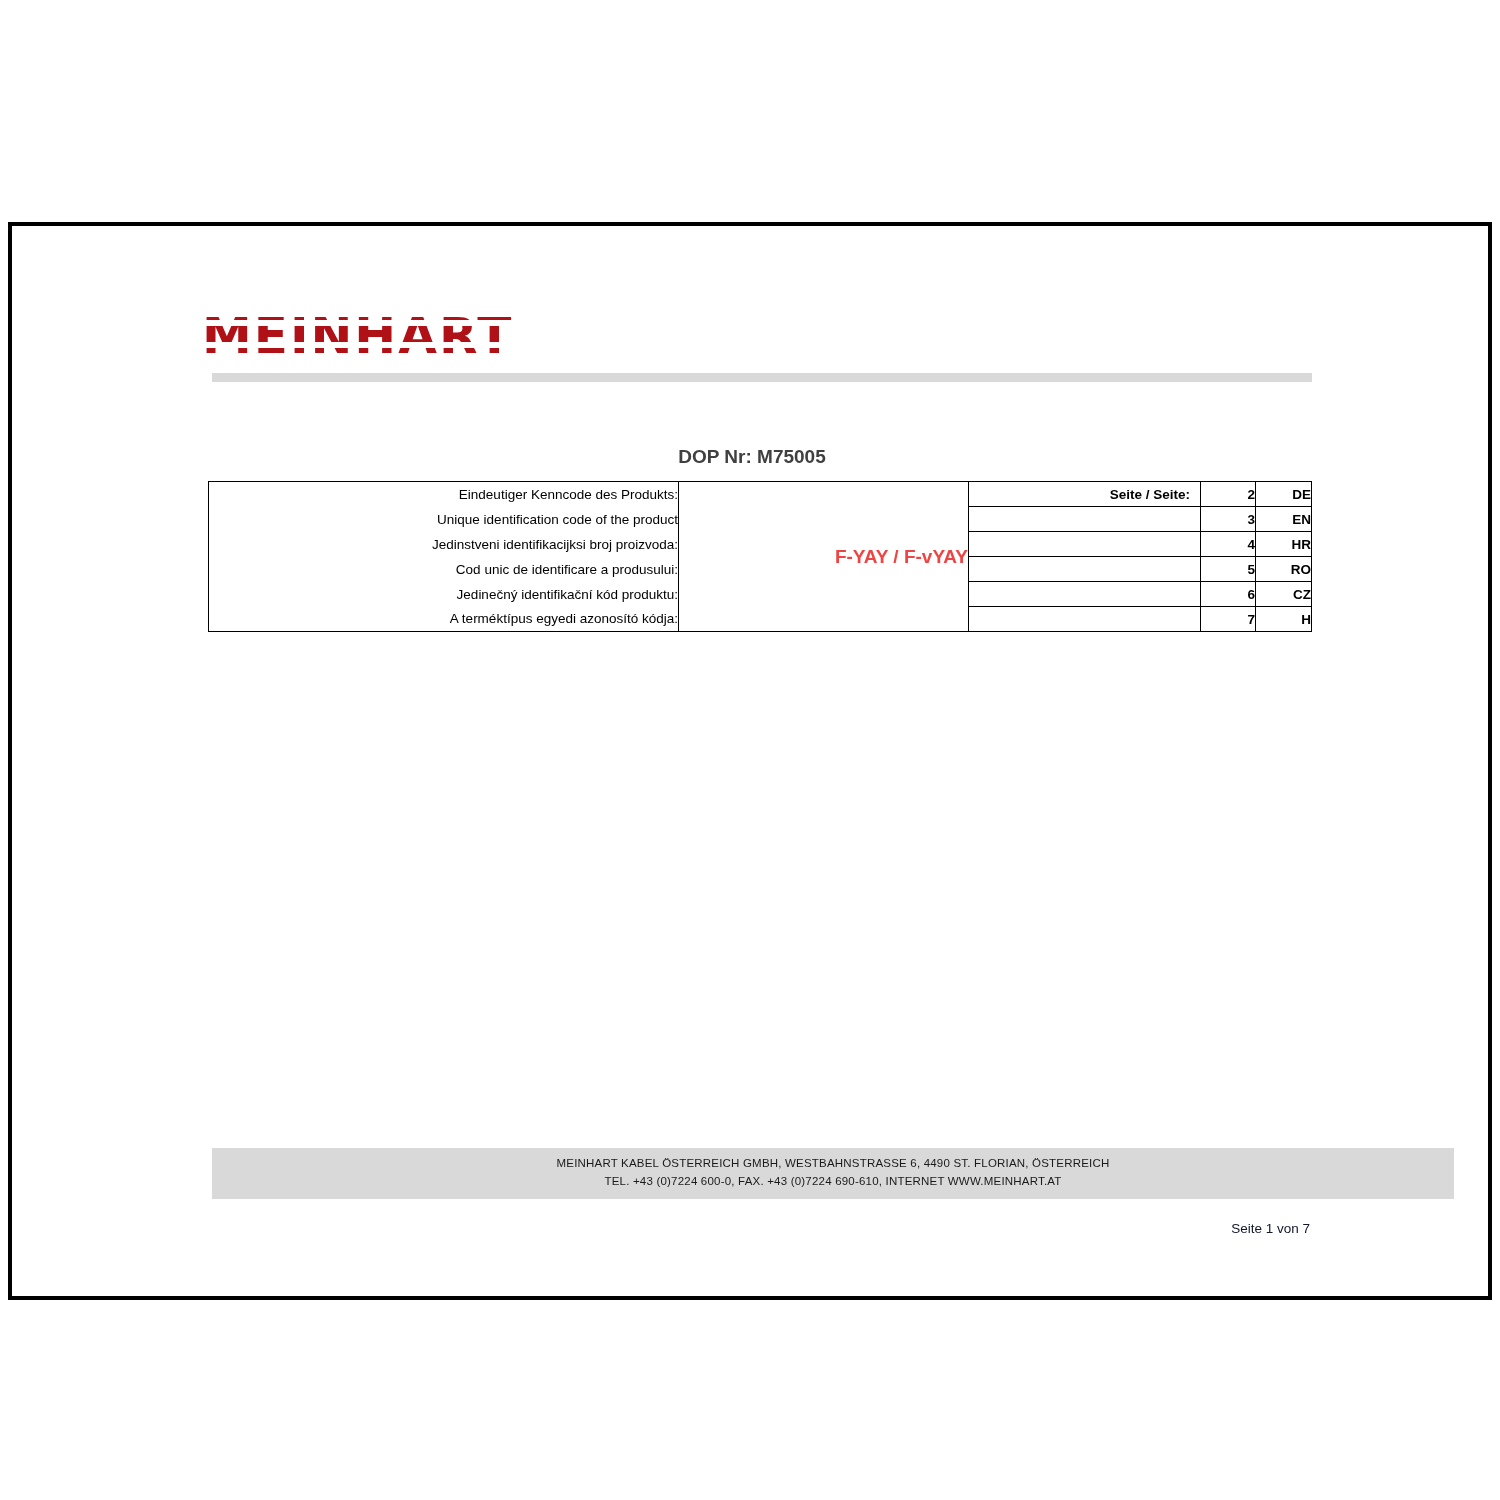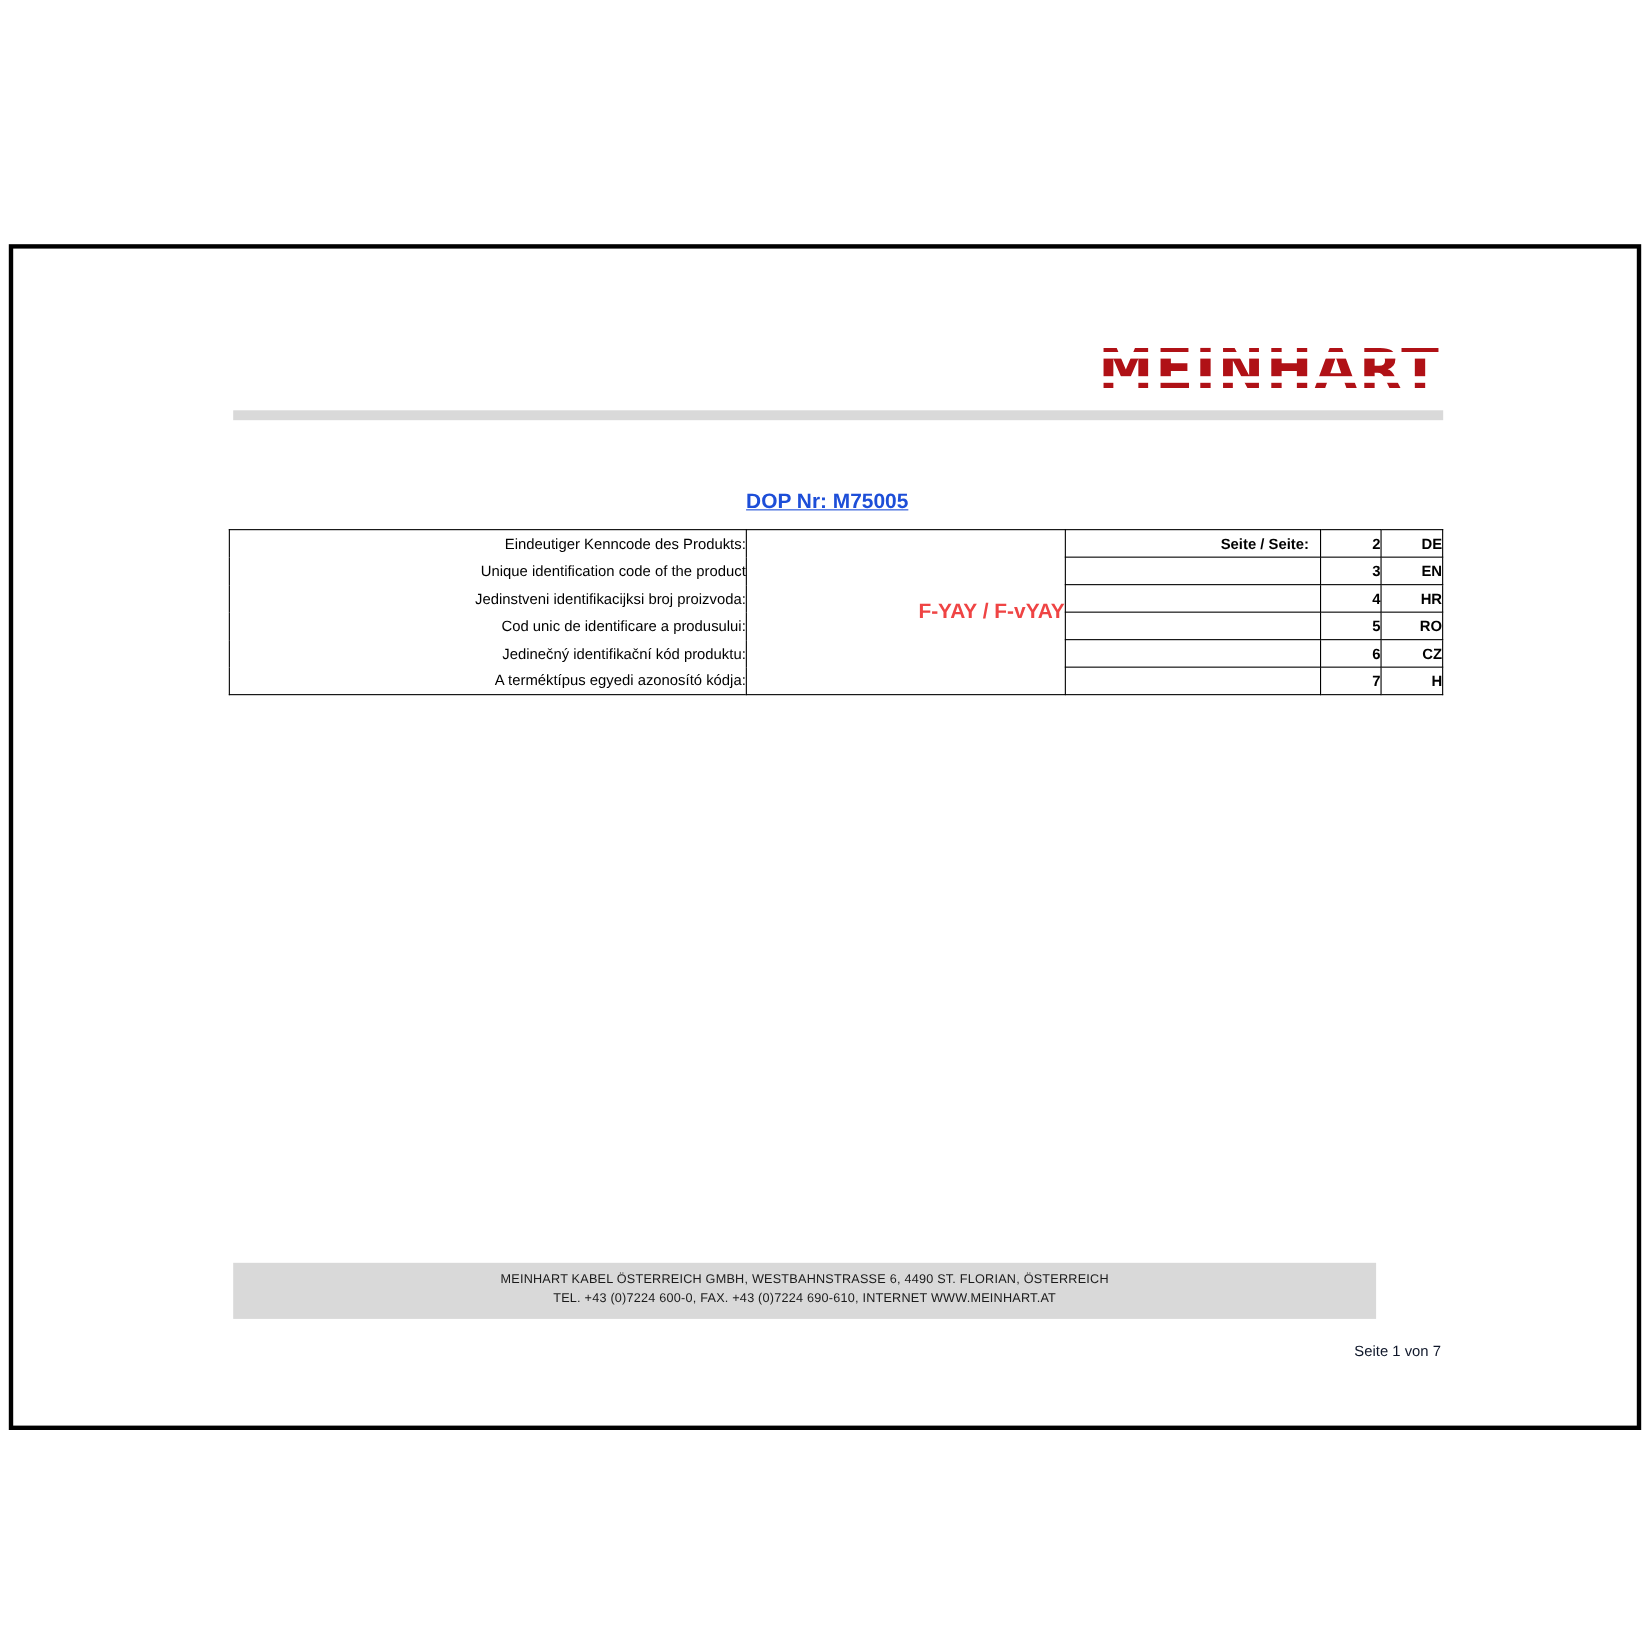--- a/index.html
+++ b/index.html
@@ -33,21 +33,21 @@
     width: 1110px;
     height: 100%;
   }
 
   
   .logo-wrap {
     position: absolute;
     top: 85px;
     right: 0;
     width: 1110px;
-    text-align: right;
+    text-align: left;
   }
   .logo {
     display: inline-block;
     font-family: "DejaVu Sans", sans-serif;
     font-weight: bold;
     font-size: 50px;
     letter-spacing: 2px;
     color: #b01116;
     line-height: 1;
     padding-right: 2px;
@@ -96,22 +96,21 @@
     color: #000000;
   }
   .dop-nr {
     position: absolute;
     top: 220px;
     left: 0;
     width: 1100px;
     text-align: center;
     font-size: 19px;
     font-weight: bold;
-    color: #1d4ed8;
-    text-decoration: underline;
+    color: #404040;
   }
 
   
   .main-table {
     position: absolute;
     top: 255px;
     left: 6px;
     width: 1103px;
     border-collapse: collapse;
     table-layout: fixed;
@@ -162,21 +161,21 @@
     font-weight: bold;
     color: #000000;
   }
   .blank-cell { }
 
   
   .footer-band {
     position: absolute;
     top: 922px;
     left: 10px;
-    width: 1039px;
+    width: 1242px;
     background: #d9d9d9;
     padding: 7px 0 8px 0;
     text-align: center;
   }
   .footer-line {
     font-size: 11.5px;
     color: #1a1a1a;
     line-height: 1.55;
     letter-spacing: 0.2px;
   }

